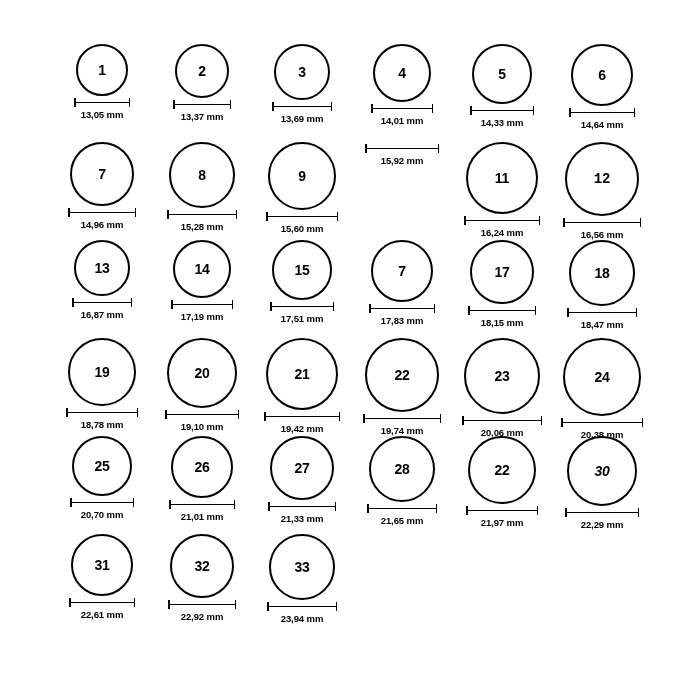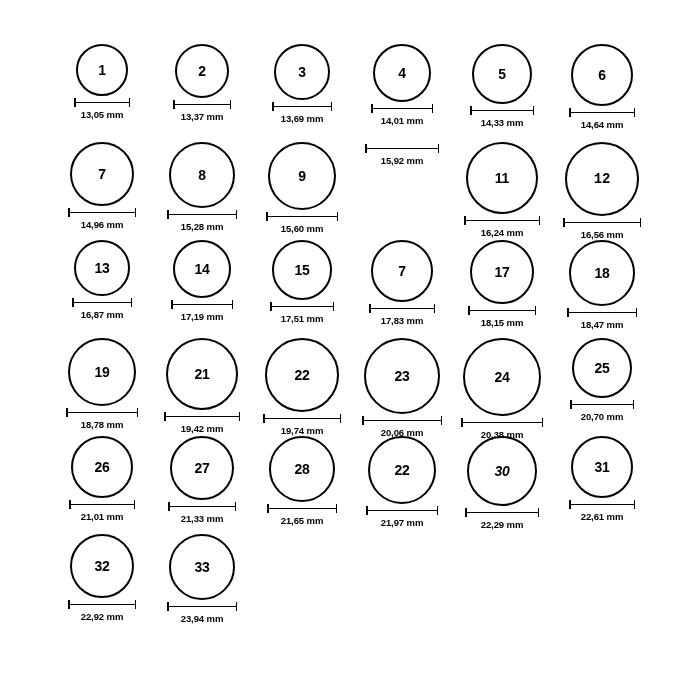--- a/index.html
+++ b/index.html
@@ -374,20 +374,35 @@
             <div class="bar"></div>
             <div class="tick left"></div>
             <div class="tick right"></div>
           </div>
           <div class="mm-label">18,78 mm</div>
         </div>
       </div>
       <div class="cell">
         <div class="ring-wrap">
           <div class="ring-holder">
+            <div class="ring" style="width: 70px; height: 70px;">
+              <span class="ring-number">20</span>
+            </div>
+          </div>
+          <div class="measure" style="width: 74px;">
+            <div class="bar"></div>
+            <div class="tick left"></div>
+            <div class="tick right"></div>
+          </div>
+          <div class="mm-label">19,10 mm</div>
+        </div>
+      </div>
+      <div class="cell">
+        <div class="ring-wrap">
+          <div class="ring-holder">
             <div class="ring" style="width: 72px; height: 72px;">
               <span class="ring-number">21</span>
             </div>
           </div>
           <div class="measure" style="width: 76px;">
             <div class="bar"></div>
             <div class="tick left"></div>
             <div class="tick right"></div>
           </div>
           <div class="mm-label">19,42 mm</div>

